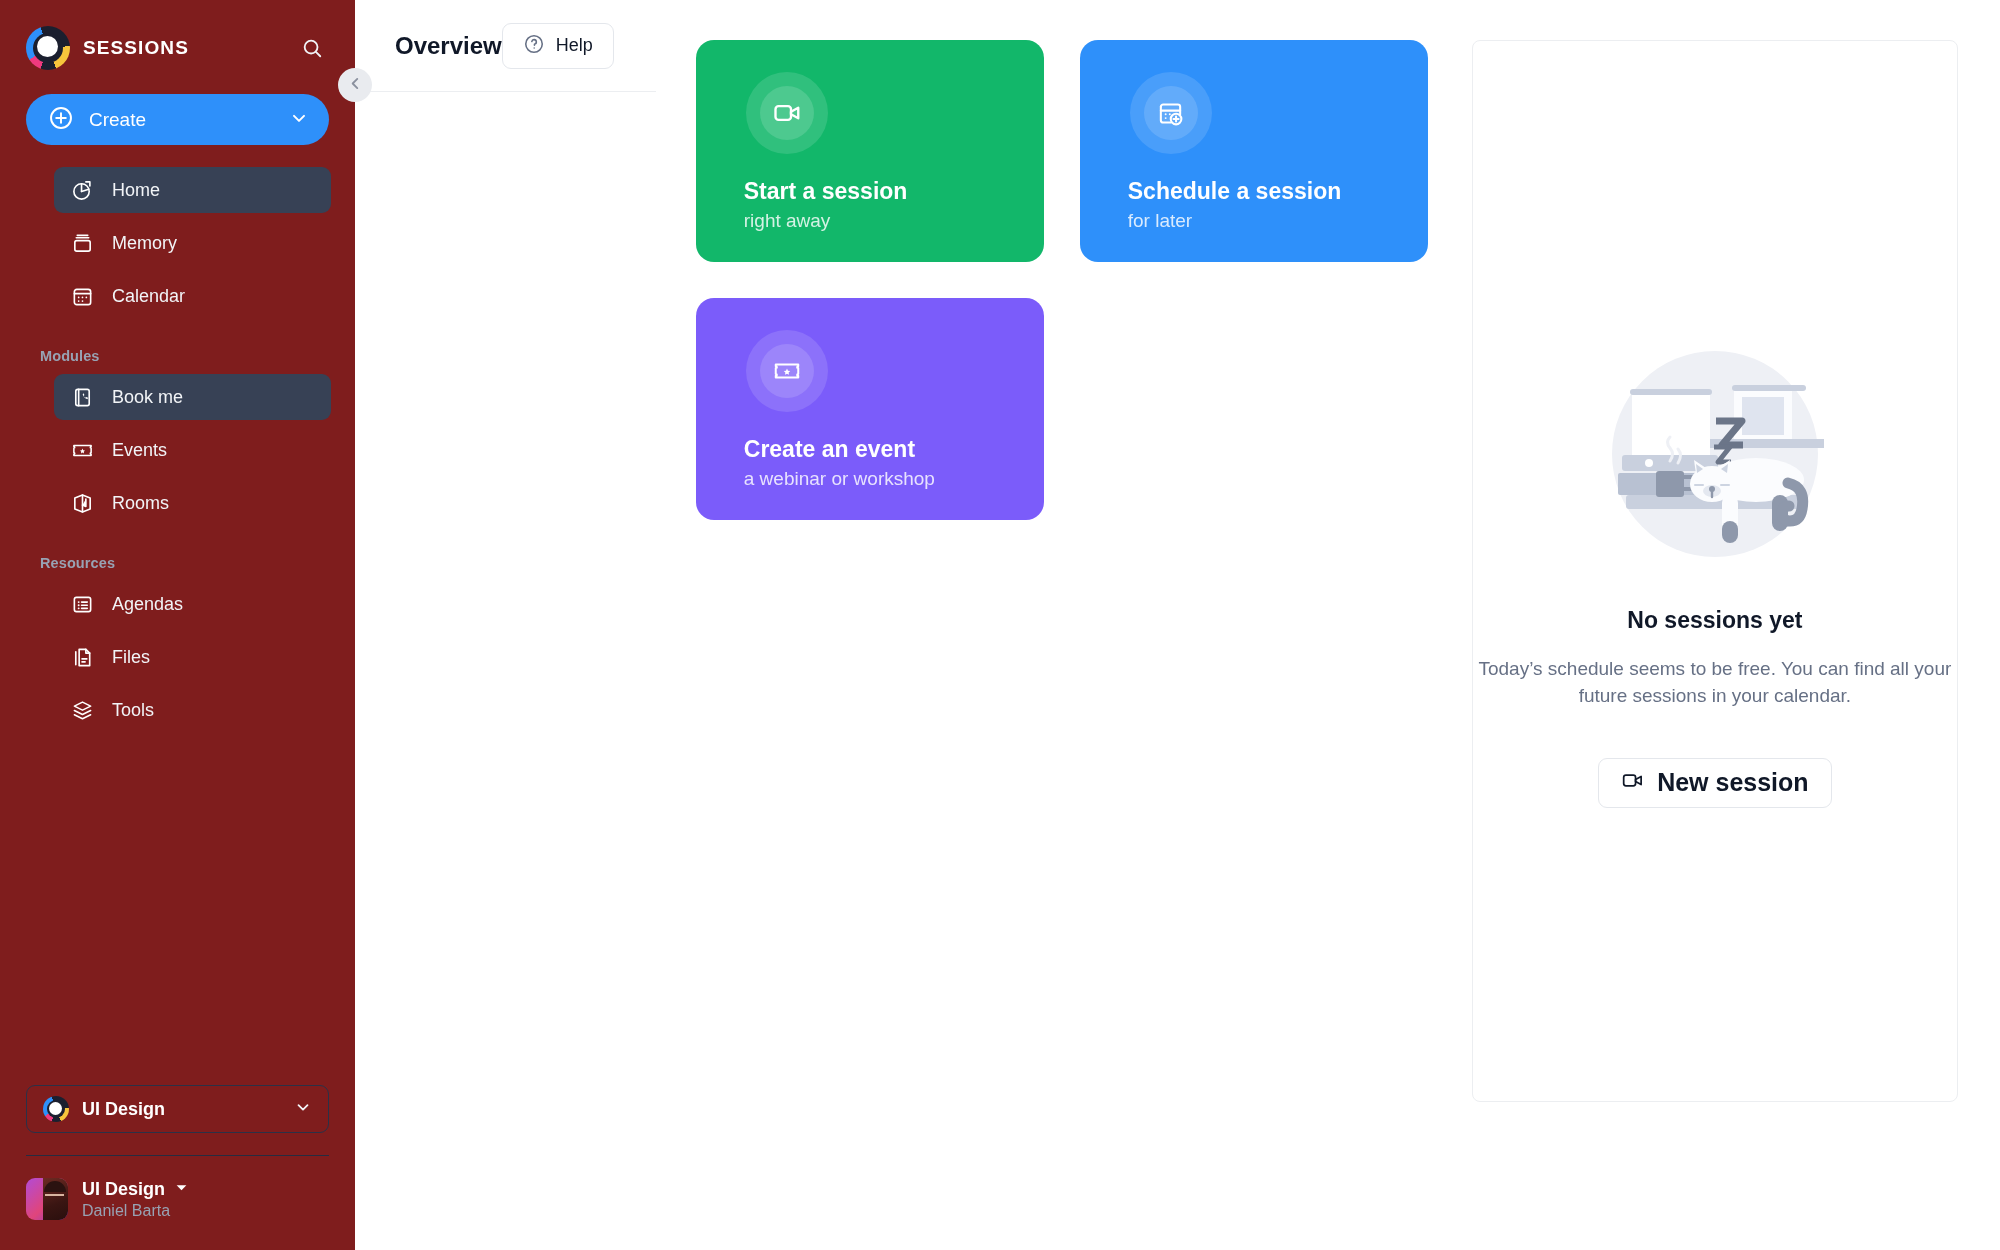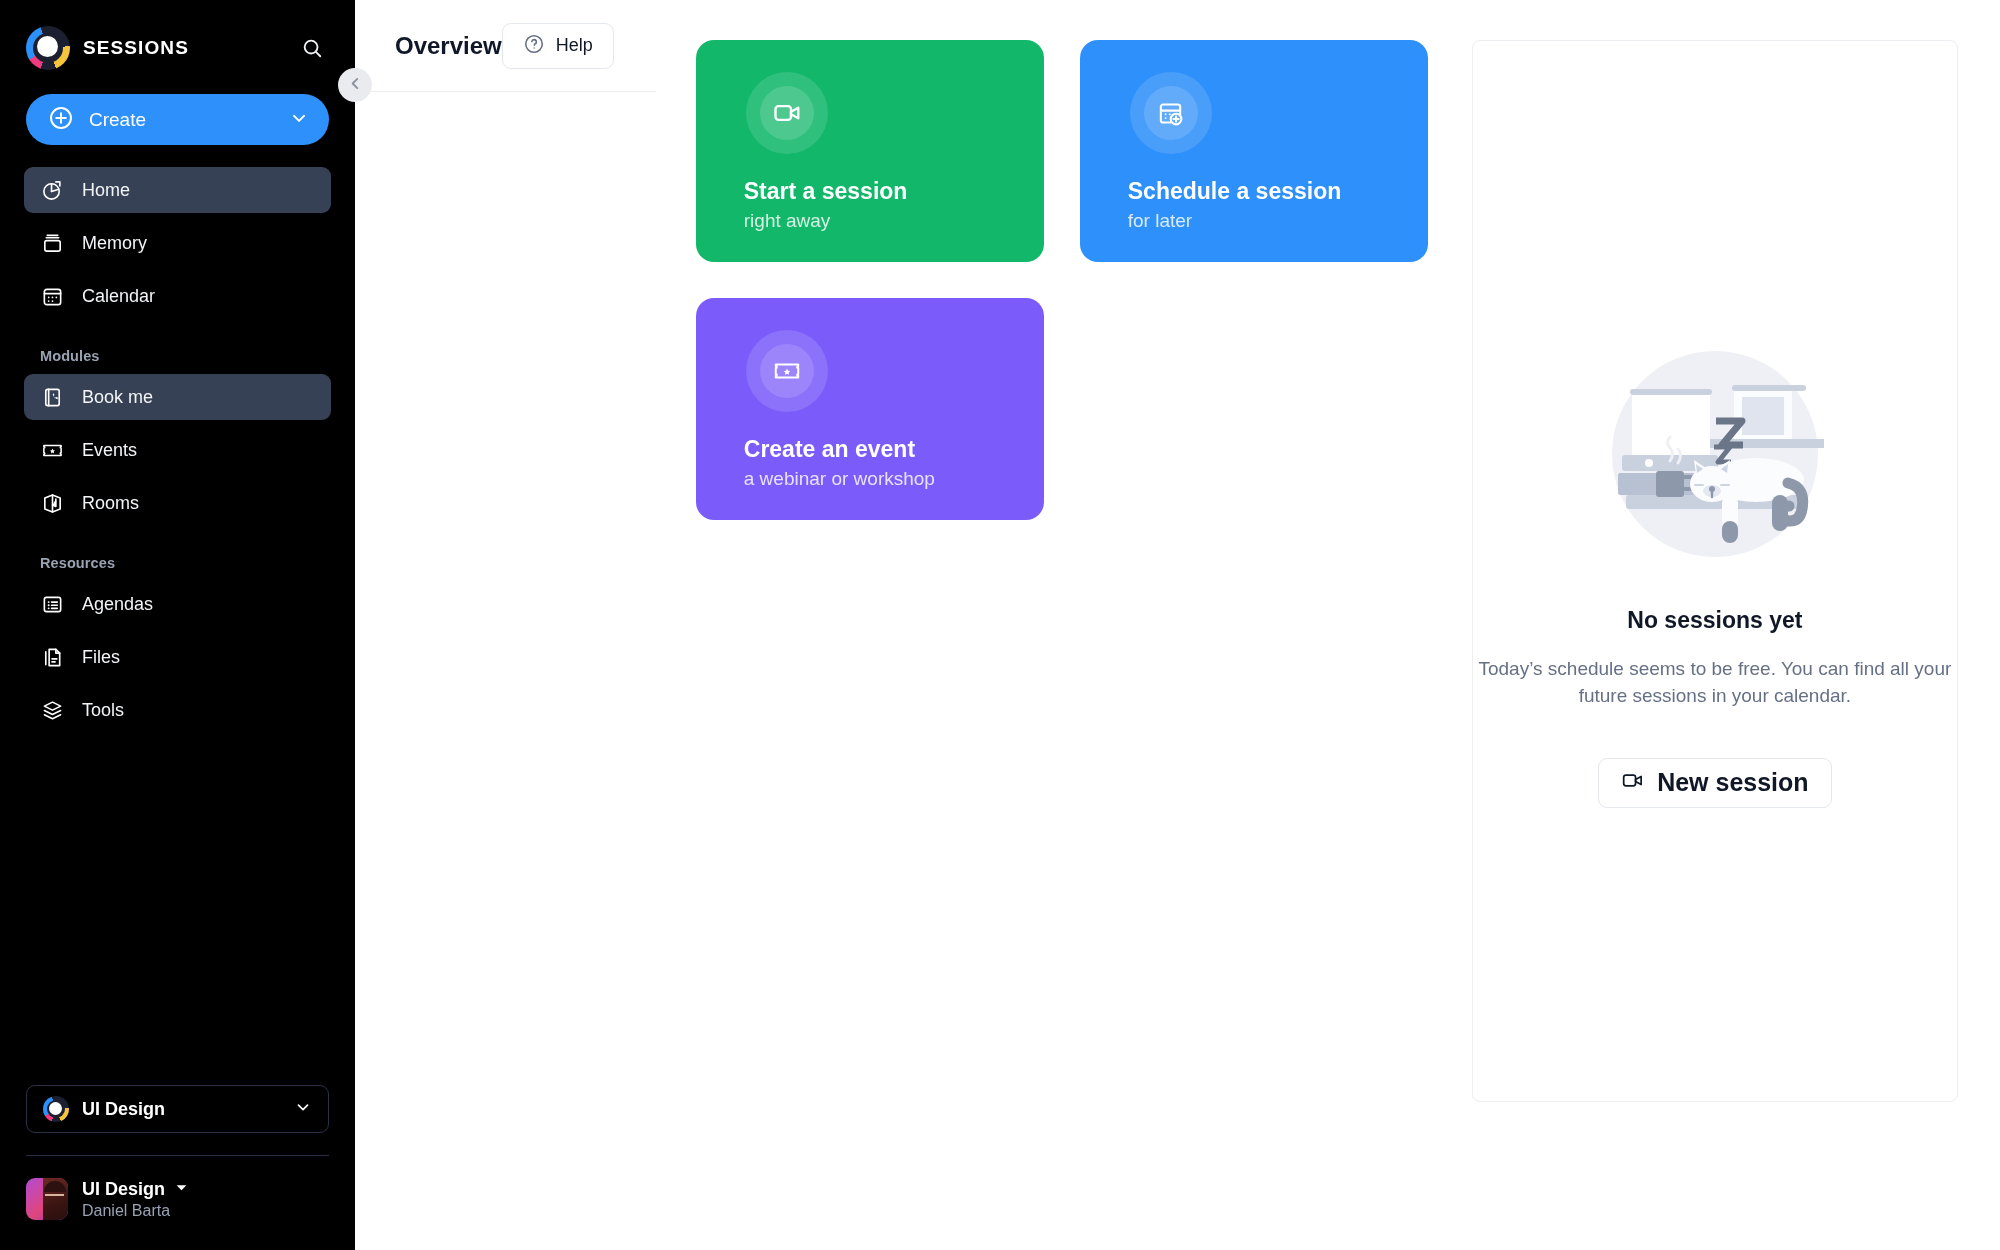--- a/index.html
+++ b/index.html
@@ -7,21 +7,21 @@
     width: 2000px; height: 1250px;
     font-family: "Liberation Sans", sans-serif;
     background: #ffffff;
     overflow: hidden;
   }
   .app { display: flex; width: 2000px; height: 1250px; position: relative; }
 
   
   .sidebar {
     width: 355px; height: 1250px; flex: 0 0 355px;
-    background: #000000;
+    background: #7f1d1d;
     display: flex; flex-direction: column;
     position: relative;
   }
   .sb-top {
     display: flex; align-items: center;
     padding: 24px 26px 0 26px;
     height: 72px;
   }
   .brand { display: flex; align-items: center; gap: 13px; flex: 1; }
   .logo-mark { width: 44px; height: 44px; position: relative; flex: 0 0 44px; }
@@ -40,21 +40,21 @@
     margin: 22px 26px 0 26px; height: 51px; border-radius: 26px;
     background: #2e90fa; display: flex; align-items: center; gap: 15px;
     padding: 0 20px 0 22px; cursor: pointer;
   }
   .create-btn .label { color: #fff; font-size: 19px; font-weight: 500; flex: 1; }
 
   .nav { margin-top: 22px; padding: 0 24px; }
   .nav-item {
     display: flex; align-items: center; gap: 18px;
     height: 46px; padding: 0 16px; border-radius: 9px;
-    cursor: pointer; margin-bottom: 7px;
+    cursor: pointer; margin-bottom: 7px; margin-left: 30px;
   }
   .nav-item .nav-label { color: #f2f4f7; font-size: 18px; font-weight: 400; }
   .nav-item.active { background: #374155; }
   .nav-item.active .nav-label { font-weight: 500; }
   .nav-icon { width: 24px; height: 24px; flex: 0 0 24px; display: flex; align-items: center; justify-content: center; }
   .nav-section {
     color: #98a2b3; font-size: 14.5px; font-weight: 700;
     padding: 22px 16px 10px 16px; letter-spacing: 0.1px;
   }
 

